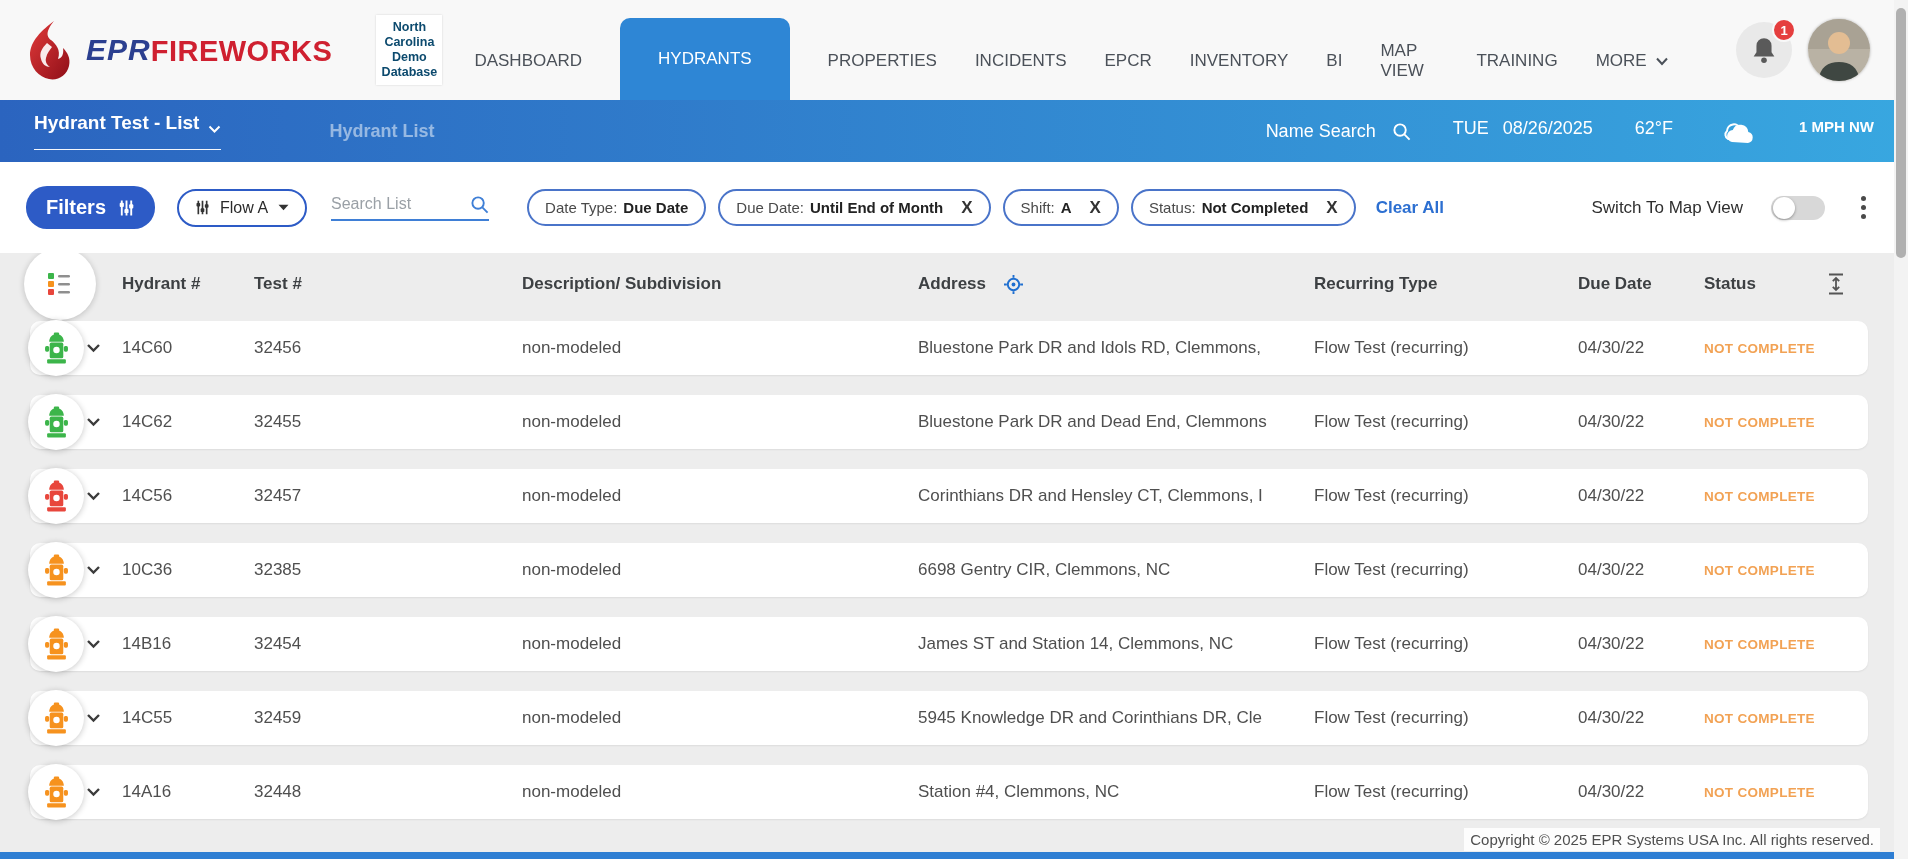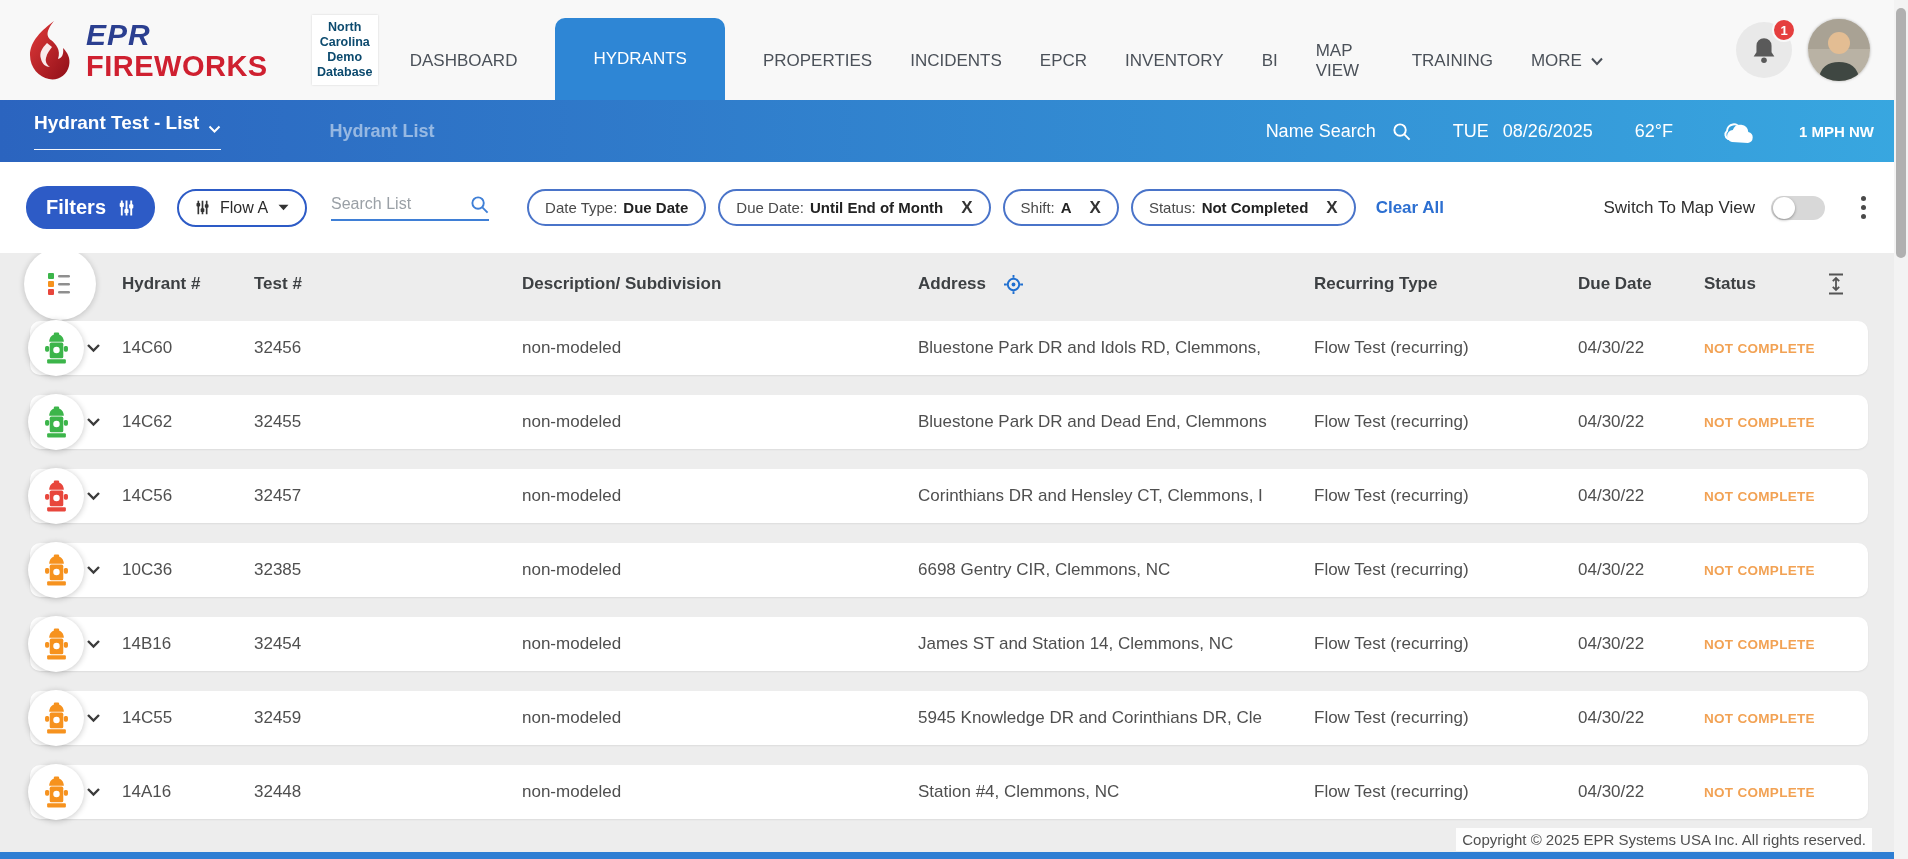--- a/index.html
+++ b/index.html
@@ -3,21 +3,21 @@
 <meta charset="utf-8">
 <style>
   * { box-sizing: border-box; margin: 0; padding: 0; }
   html,body { width:1908px; height:859px; overflow:hidden; }
   body { font-family:"Liberation Sans", sans-serif; background:#ededed; position:relative; }
 
   
   .topnav { height:100px; background:#f8f8f8; display:flex; align-items:center;
             padding:0 20px; position:relative; z-index:3; }
   .brand { display:flex; align-items:center; gap:10px; min-width:246px; cursor:pointer; }
-  .brand-text { display:flex; flex-direction:column; line-height:1; }
+  .brand-text { display:flex; flex-direction:row; line-height:1; }
   .brand-top { font-style:italic; font-weight:700; font-size:30px; color:#2b3f90; letter-spacing:1px; }
   .brand-bottom { font-weight:700; font-size:29px; color:#cf2030; letter-spacing:.5px; margin-top:2px; }
   .db-badge { width:66px; background:#fff; color:#0c4a6e; font-weight:700; font-size:12.5px;
               line-height:1.2; text-align:center; padding:5px 3px; margin-left:44px;
               box-shadow:0 0 2px rgba(0,0,0,.15); cursor:pointer; }
   .nav-items { display:flex; align-items:center; gap:38px; margin-left:32px; height:100%;
                list-style:none; font-size:17px; color:#4b5159; }
   .nav-item { cursor:pointer; padding-top:22px; display:flex; align-items:center; gap:8px; white-space:nowrap; }
   .nav-item.two-line { width:58px; white-space:normal; line-height:1.15; }
   .nav-item.active-tab { background:#2e86d5; color:#fff; height:82px; align-self:flex-end;
@@ -30,42 +30,42 @@
            align-items:center; justify-content:center; border:2px solid #f8f8f8; }
   .avatar { width:62px; height:62px; border-radius:50%; overflow:hidden; cursor:pointer;
             box-shadow:0 0 3px rgba(0,0,0,.3); flex:none; }
 
   
   .bluebar { height:62px; background:linear-gradient(90deg,#2b64bf,#38a7e0); display:flex;
              align-items:center; padding:0 34px; color:#fff; position:relative; z-index:2; }
   .bb-title { font-size:19px; font-weight:700; display:flex; align-items:flex-end; gap:9px;
               border-bottom:1.5px solid rgba(255,255,255,.95); padding-bottom:15px; cursor:pointer; }
   .bb-sub { margin-left:108px; font-size:18px; font-weight:700; color:rgba(255,255,255,.5); cursor:pointer; }
-  .bb-right { margin-left:auto; display:flex; align-items:center; gap:42px; font-size:18px; }
+  .bb-right { margin-left:auto; display:flex; gap:42px; font-size:18px; }
   .name-search { display:flex; align-items:center; gap:16px; cursor:pointer; }
   .bb-date { display:flex; gap:14px; }
   .bb-wind { font-size:15px; font-weight:700; }
 
   
   .filterbar { height:91px; background:#fff; display:flex; align-items:center; padding:0 26px; position:relative; z-index:2; }
   .filters-btn { background:#2d5bc6; color:#fff; font-weight:700; font-size:20px; padding:10px 20px;
                  border-radius:21px; display:flex; gap:12px; align-items:center; border:none; cursor:pointer; }
   .shift-pill { border:2px solid #2d5bc6; border-radius:21px; padding:8px 16px; display:flex; gap:10px;
                 align-items:center; font-size:16px; color:#2b2b2b; background:#fff; margin-left:22px; cursor:pointer; }
   .search-box { margin-left:24px; width:158px; border-bottom:2px solid #3f7fd6; display:flex;
                 align-items:center; padding-bottom:5px; gap:22px; }
   .search-box input { border:none; outline:none; font-size:16px; width:100%; background:transparent; color:#333; }
   .search-box input::placeholder { color:#9aa0a6; }
   .chips { display:flex; gap:12px; margin-left:38px; }
   .chip { border:2px solid #4a74c9; border-radius:20px; padding:8px 16px; font-size:15px; color:#4a4a4a;
           display:flex; gap:6px; align-items:center; background:#fff; white-space:nowrap; cursor:default; }
   .chip .chip-val { color:#222; font-weight:700; }
   .chip .chip-x { font-weight:700; font-size:17px; color:#333; margin-left:12px; cursor:pointer; line-height:1; }
   .clear-all { color:#2c6fd1; font-weight:700; font-size:17px; margin-left:20px; cursor:pointer; white-space:nowrap; }
-  .map-toggle-group { margin-left:auto; display:flex; align-items:center; gap:16px; font-size:17px; color:#2f2f2f; }
+  .map-toggle-group { margin-left:auto; display:flex; align-items:center; gap:28px; font-size:17px; color:#2f2f2f; }
   .toggle { width:54px; height:24px; background:#d8d8d8; border-radius:13px; position:relative; cursor:pointer; flex:none; }
   .toggle .knob { width:22px; height:22px; background:#fff; border-radius:50%; position:absolute; left:2px; top:1px;
                   box-shadow:0 1px 3px rgba(0,0,0,.35); }
   .kebab { margin-left:30px; margin-right:10px; display:flex; flex-direction:column; gap:4px; cursor:pointer;
            padding:4px 6px; }
   .kebab i { width:5px; height:5px; border-radius:50%; background:#4a4a4a; }
 
   
   .row-grid { display:grid; grid-template-columns:36px 132px 268px 396px 396px 264px 126px 110px 1fr; align-items:center; }
   .table-header { height:62px; margin:0 40px 6px 30px; padding-left:56px; font-weight:700; font-size:17px;
@@ -80,21 +80,21 @@
               padding-left:56px; font-size:17px; color:#4f4f4f; box-shadow:0 1px 2px rgba(0,0,0,.07); }
   .circle { position:absolute; left:-2px; top:50%; transform:translateY(-50%); width:56px; height:56px;
             background:#fff; border-radius:50%; box-shadow:0 1px 6px rgba(0,0,0,.22); display:flex;
             align-items:center; justify-content:center; cursor:pointer; }
   .c-chev { cursor:pointer; display:flex; }
   .c-clip { overflow:hidden; white-space:nowrap; }
   .c-status { overflow:hidden; white-space:nowrap; color:#f2a254; font-weight:700; font-size:13.5px;
               letter-spacing:.3px; padding-right:10px; }
 
   
-  .copyright { position:absolute; right:36px; bottom:8px; font-size:15px; color:#4f4f4f;
+  .copyright { position:absolute; right:28px; bottom:8px; font-size:15px; color:#4f4f4f;
                background:rgba(255,255,255,.88); padding:3px 6px; z-index:4; white-space:nowrap;margin-left:24px; }
   .bottom-strip { position:absolute; left:0; bottom:0; width:1894px; height:7px; background:#2e7ed3; z-index:3; }
   .scrollbar { position:absolute; right:0; top:0; width:14px; height:859px; background:#f3f3f3; z-index:6; }
   .scroll-thumb { position:absolute; top:8px; left:2px; width:10px; height:250px; background:#b0b0b0;
                   border-radius:5px; cursor:grab; }
   svg { display:block; }
 </style>
 </head>
 <body>
 

